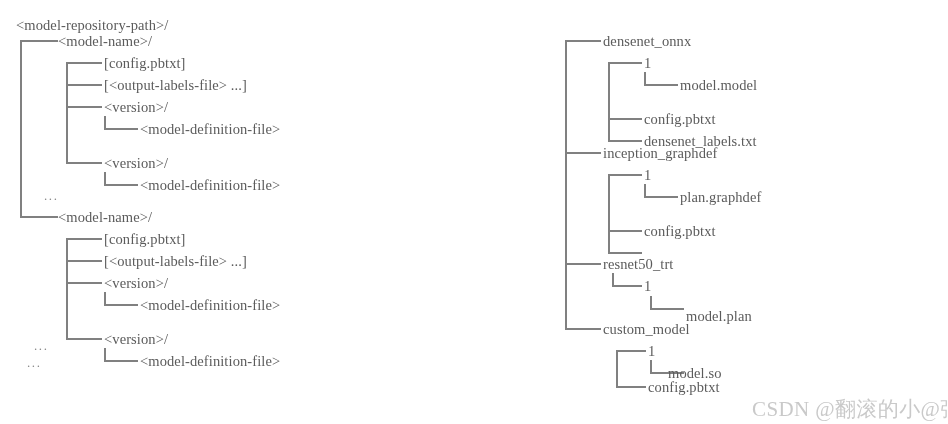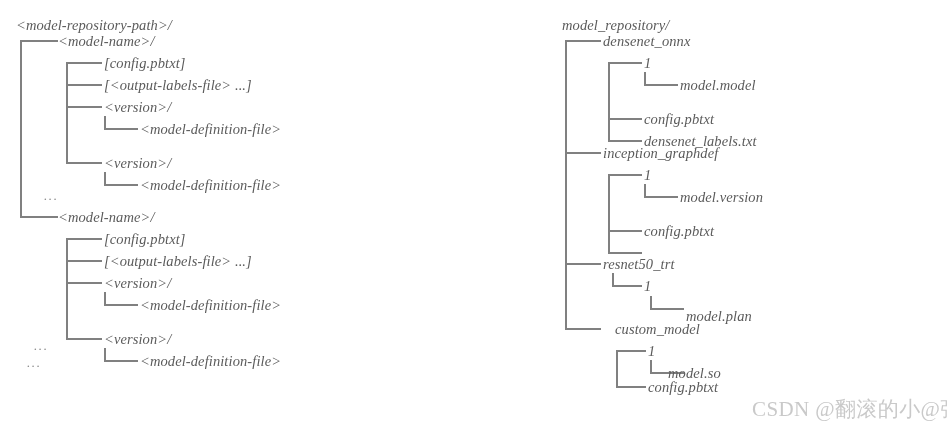--- a/index.html
+++ b/index.html
@@ -19,21 +19,20 @@
     position: absolute;
     top: 0;
     left: 0;
     width: 948px;
     height: 424px;
   }
 
   .tree {
     position: absolute;
     top: 0;
-    font-style: italic;
   }
 
   .tree-left  { left: 0px;   width: 520px; height: 424px; }
   .tree-right { left: 540px; width: 408px; height: 424px; }
 
   
   .row {
     position: absolute;
     white-space: pre;
     color: #5b5b5b;
@@ -158,38 +157,37 @@
     <div class="hline" style="left:72px; top:285px; width:30px;"></div>
     <div class="vline" style="left:110px; top:296px; height:12px;"></div>
     <div class="hline" style="left:110px; top:308px; width:34px;"></div>
 
     <div class="vline" style="left:76px; top:350px; height:36px;"></div>
     <div class="hline" style="left:76px; top:350px; width:30px;"></div>
     <div class="hline" style="left:76px; top:386px; width:30px;"></div>
     <div class="vline" style="left:110px; top:360px; height:12px;"></div>
     <div class="hline" style="left:110px; top:372px; width:34px;"></div>
 
-    <div class="row" style="left:22px; top:17px;">model_repository/</div>
 
     <div class="row" style="left:63px; top:33px;">densenet_onnx</div>
     <div class="row" style="left:104px; top:55px;">1</div>
     <div class="row" style="left:140px; top:77px;">model.model</div>
     <div class="row" style="left:104px; top:111px;">config.pbtxt</div>
     <div class="row" style="left:104px; top:133px;">densenet_labels.txt</div>
 
     <div class="row" style="left:63px; top:145px;">inception_graphdef</div>
     <div class="row" style="left:104px; top:167px;">1</div>
-    <div class="row" style="left:140px; top:189px;">model.version</div>
+    <div class="row" style="left:140px; top:189px;">plan.graphdef</div>
     <div class="row" style="left:104px; top:223px;">config.pbtxt</div>
 
     <div class="row" style="left:63px; top:256px;">resnet50_trt</div>
     <div class="row" style="left:104px; top:278px;">1</div>
     <div class="row" style="left:146px; top:308px;">model.plan</div>
 
-    <div class="row" style="left:63px; top:321px;margin-left:12px;">custom_model</div>
+    <div class="row" style="left:63px; top:321px;">custom_model</div>
     <div class="row" style="left:108px; top:343px;">1</div>
     <div class="row" style="left:128px; top:365px;">model.so</div>
     <div class="row" style="left:108px; top:379px;">config.pbtxt</div>
   </div>
 
   <div class="watermark">CSDN @翻滚的小@强</div>
 
 </div>
 
 </body></html>

